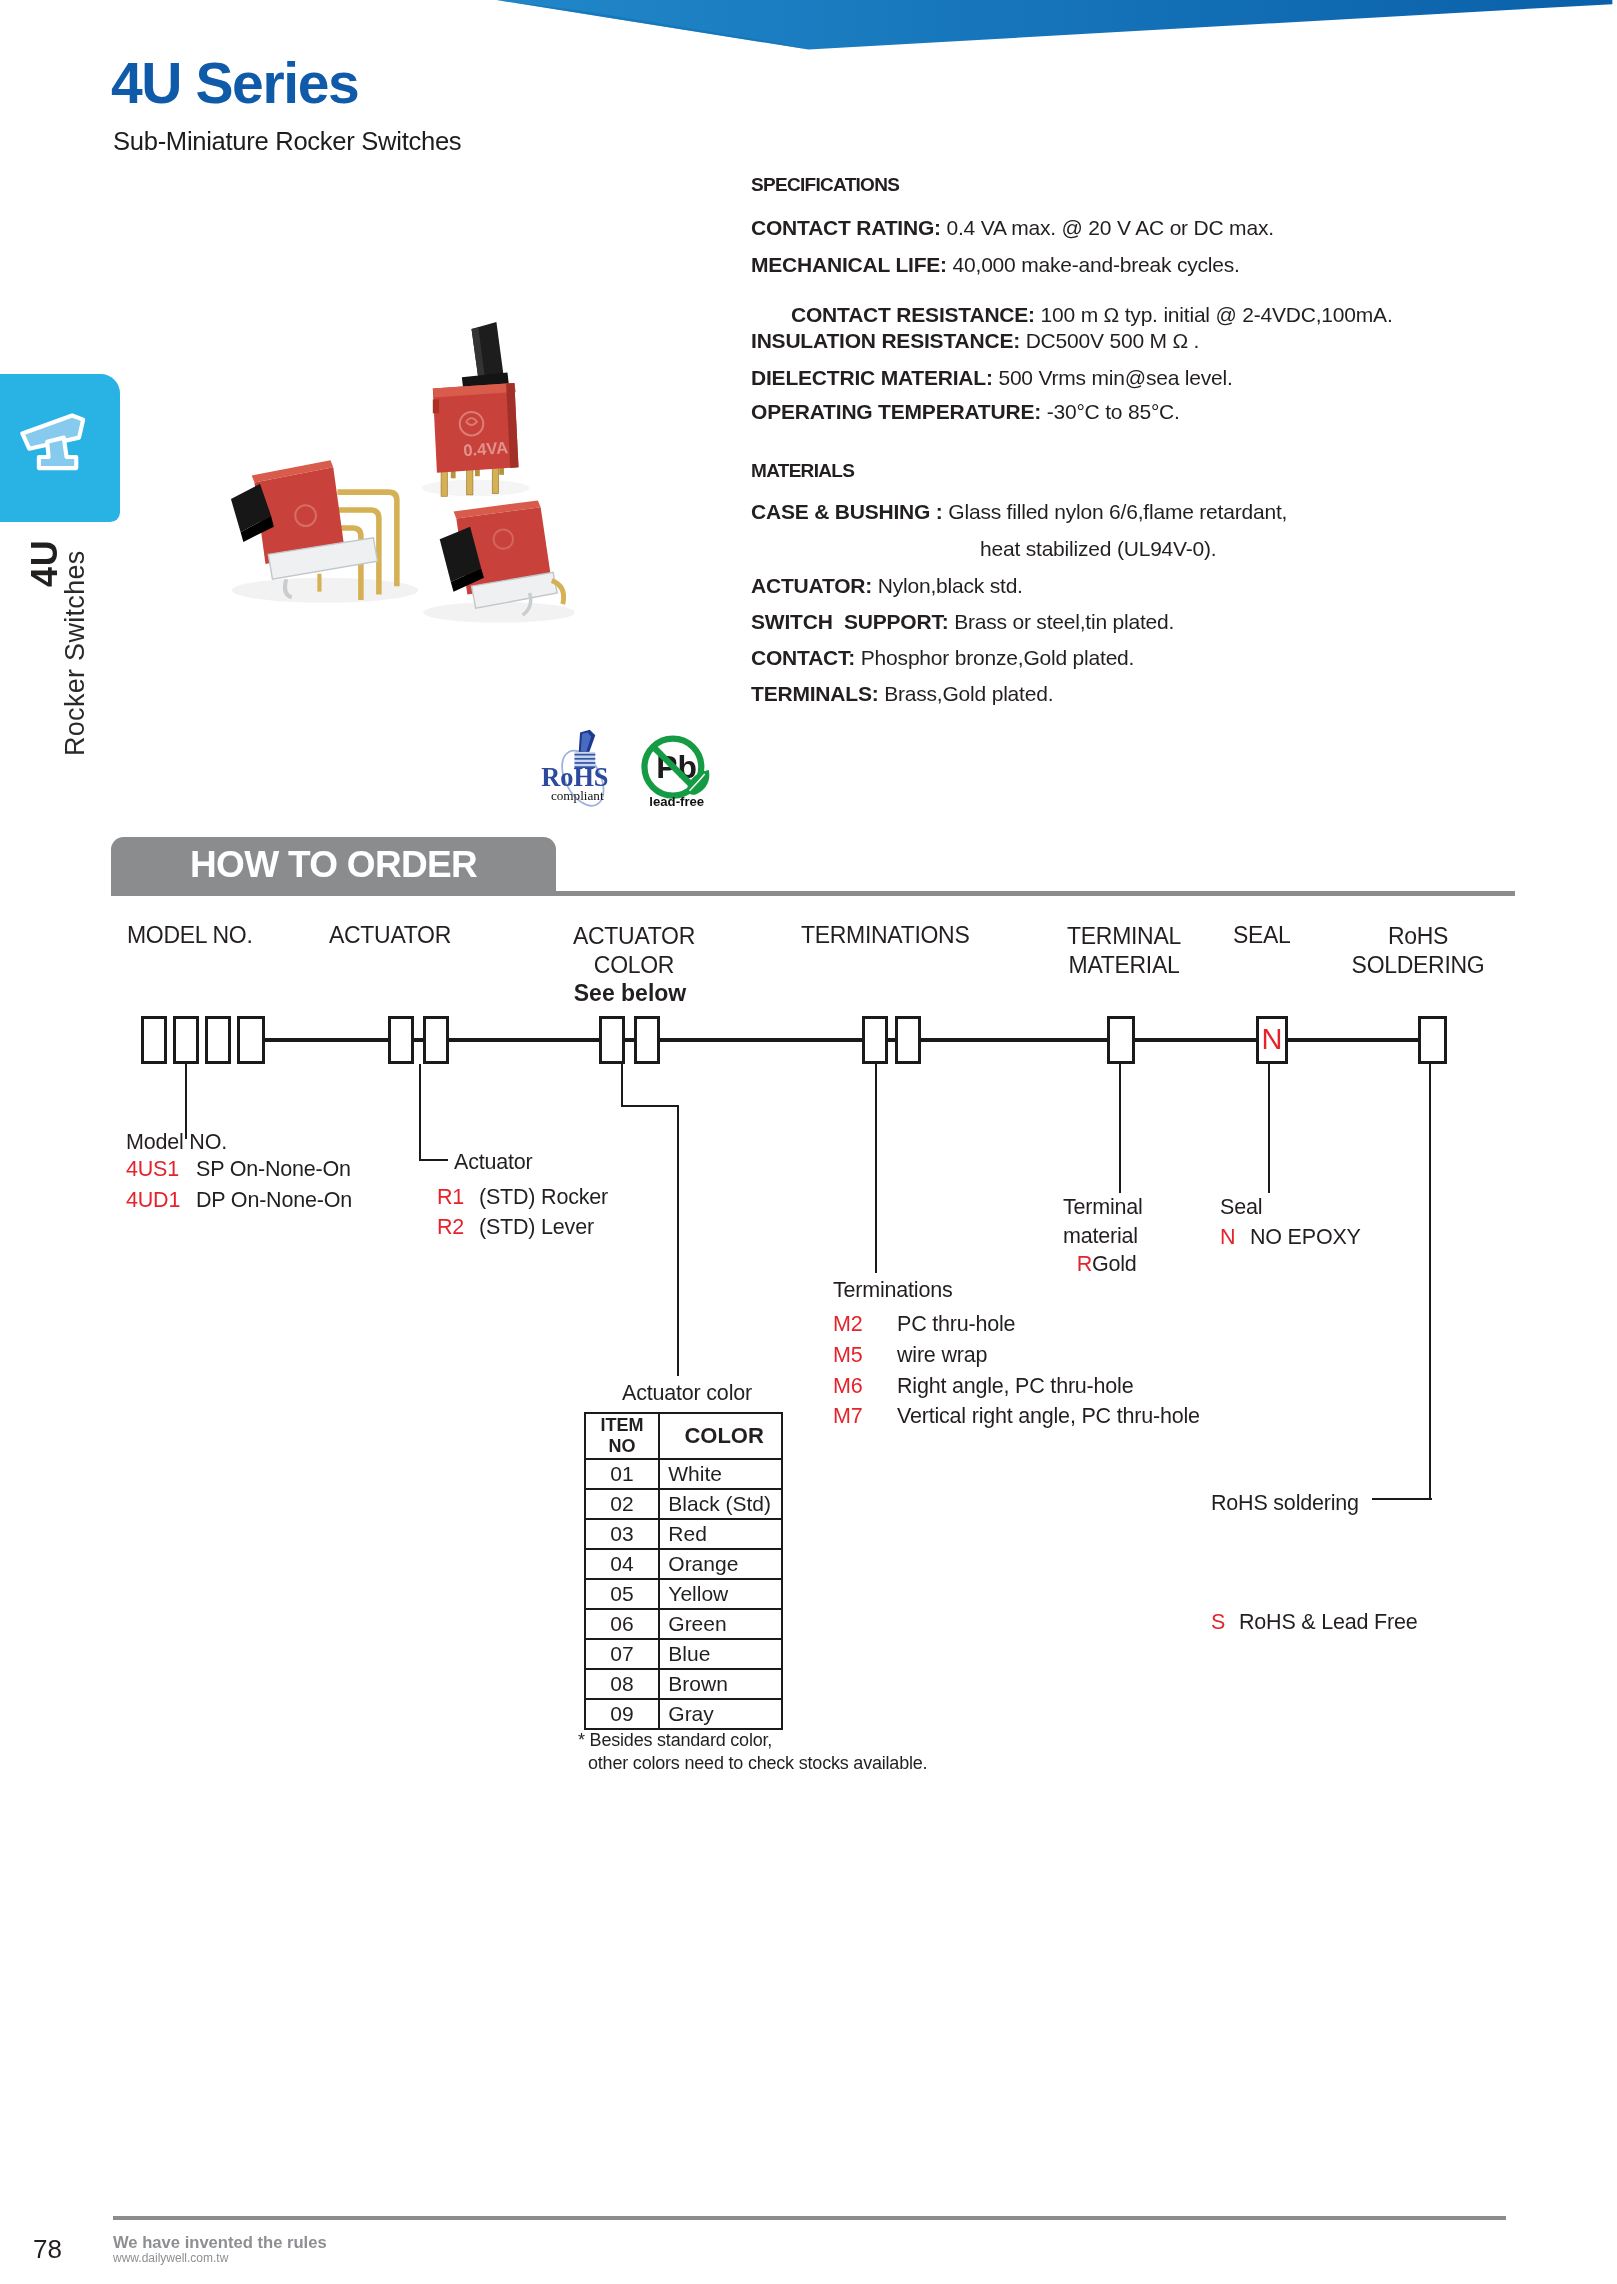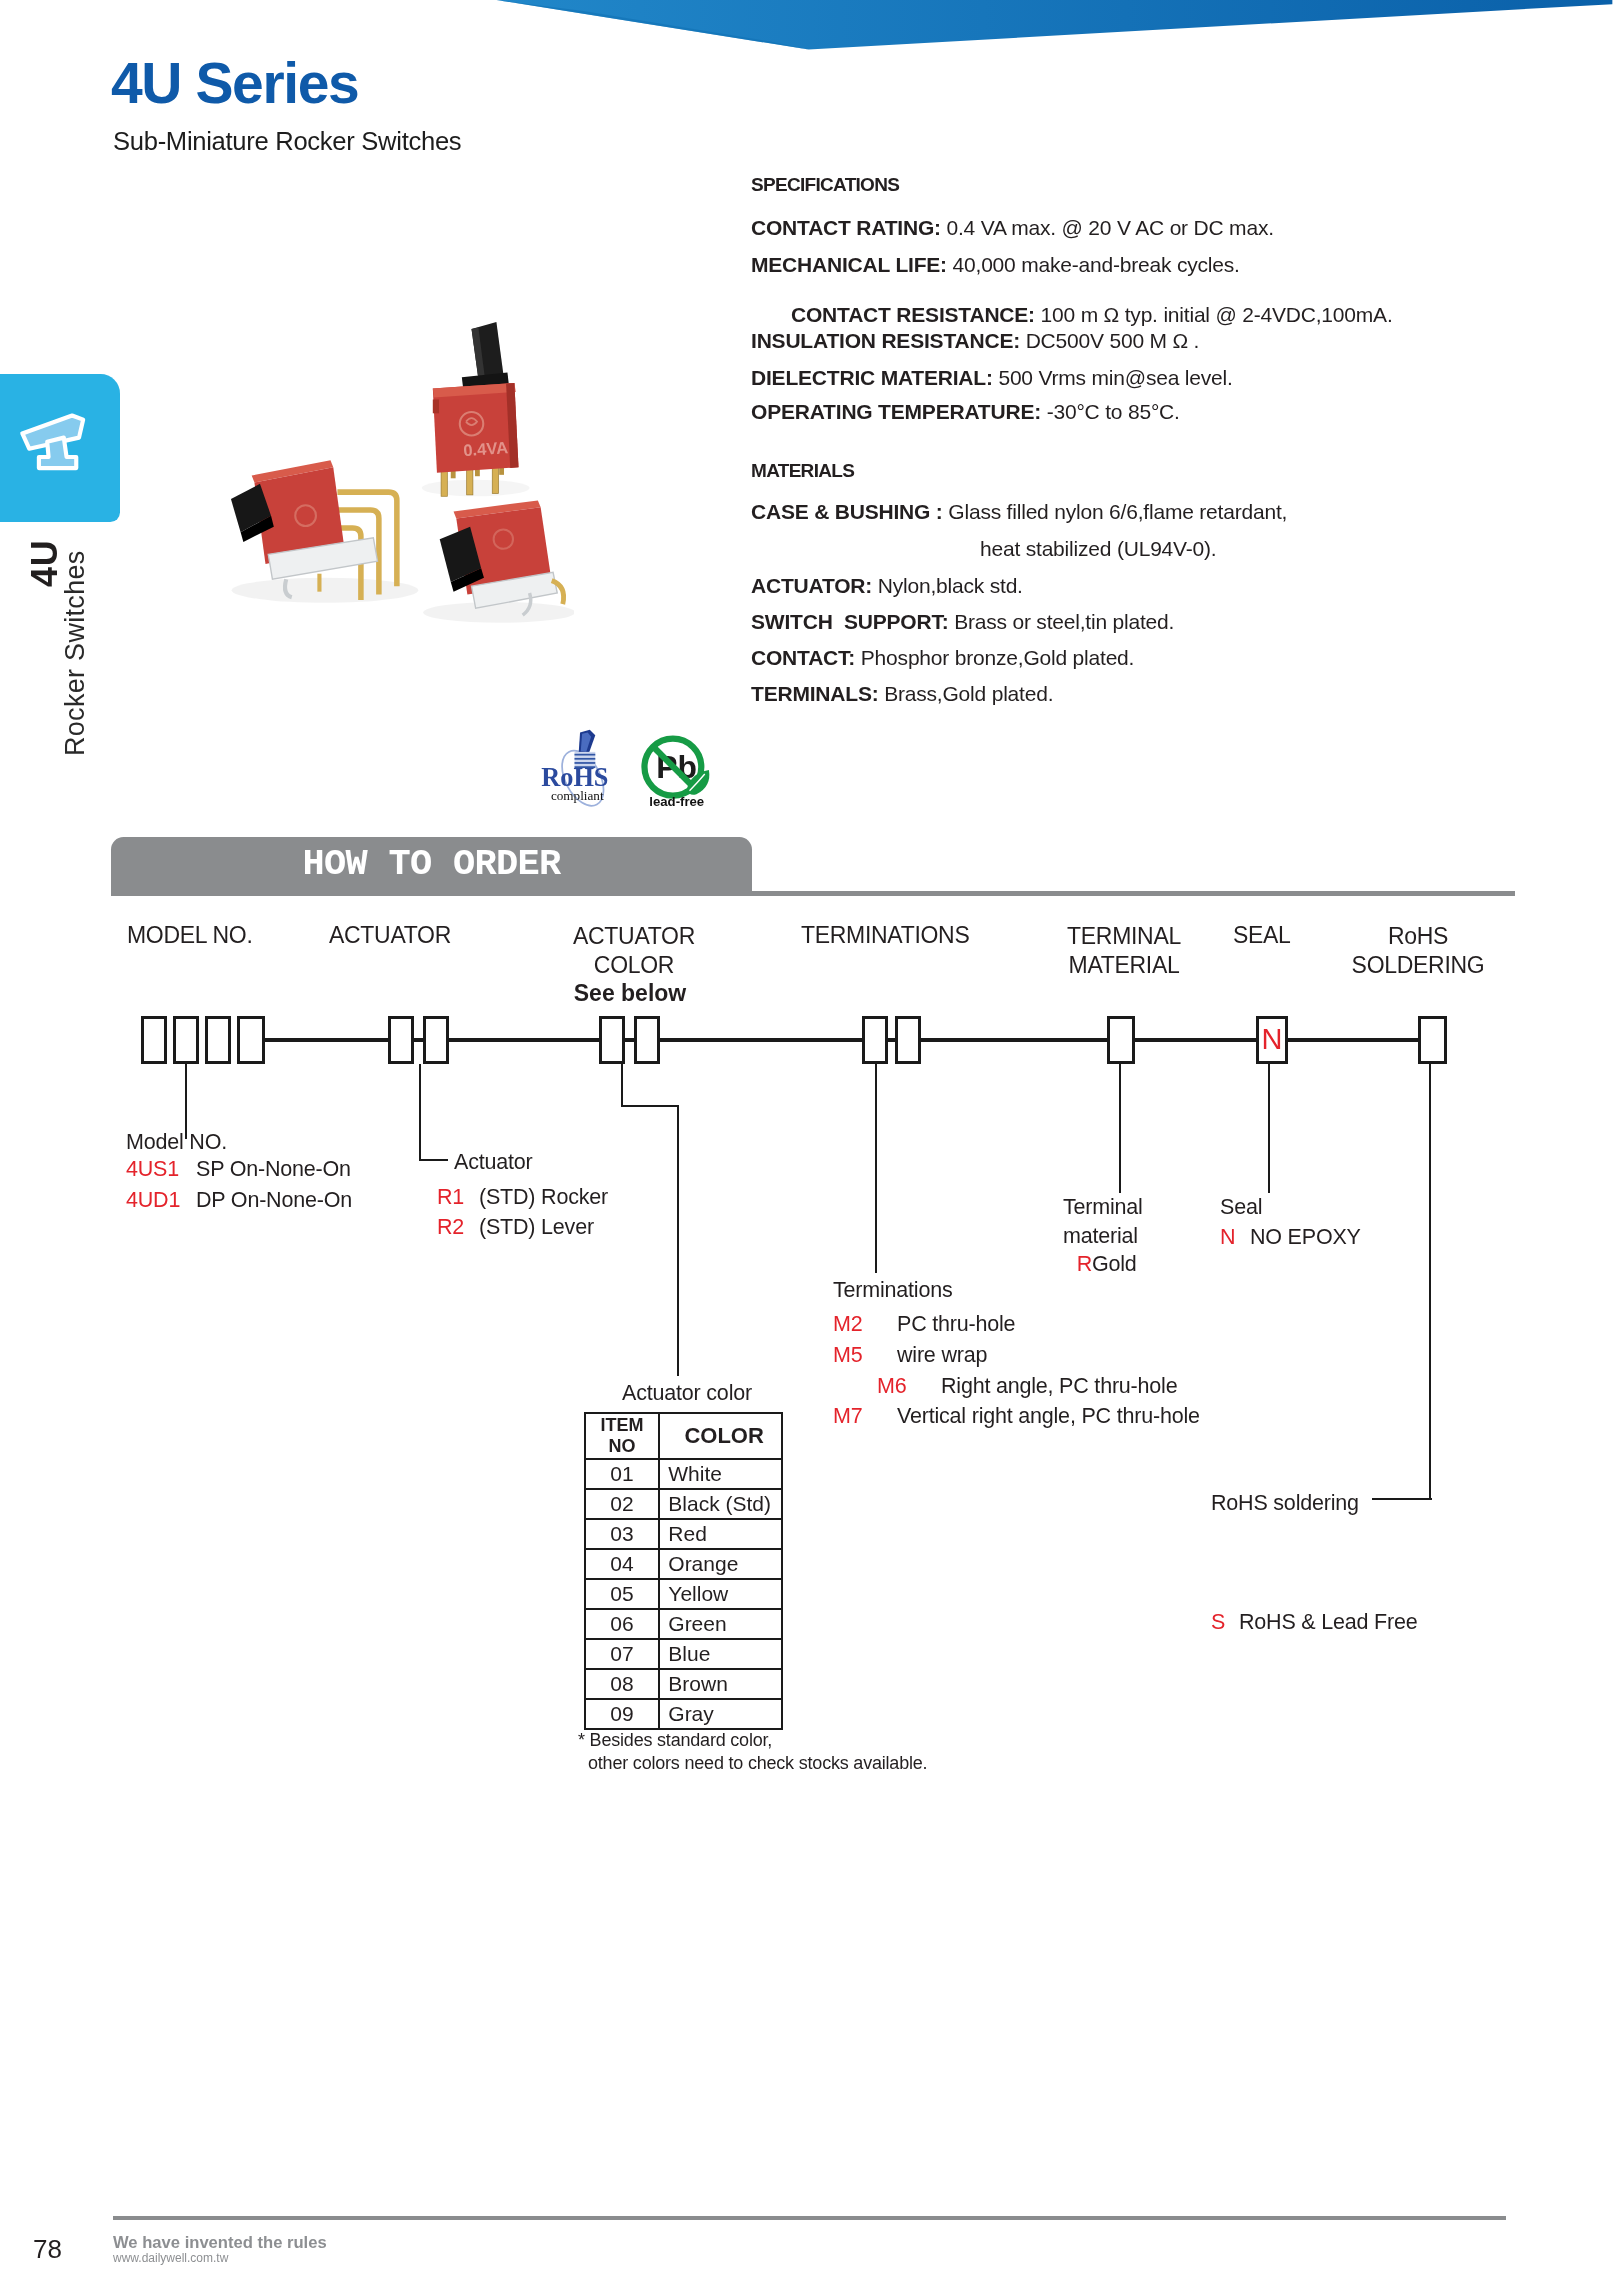--- a/index.html
+++ b/index.html
@@ -17,23 +17,23 @@
        border-radius:0 19.4px 9.7px 0;}
   .v4u{position:absolute;left:23.5px;top:587px;transform:rotate(-90deg);transform-origin:0 0;
        font-size:36px;font-weight:bold;color:#221f1f;white-space:nowrap;letter-spacing:0.7px;}
   .vrs{position:absolute;left:60px;top:756px;transform:rotate(-90deg);transform-origin:0 0;
        font-size:27px;font-weight:400;color:#2a2a2a;white-space:nowrap;letter-spacing:0.3px;}
   
   .sec-h{position:absolute;font-size:19px;font-weight:bold;letter-spacing:-0.7px;white-space:nowrap;}
   .line{position:absolute;font-size:21px;letter-spacing:-0.2px;white-space:nowrap;}
   .lbl{font-weight:bold;white-space:pre;}
   
-  .banner{position:absolute;left:111px;top:837px;width:641px;height:55px;background:#8a8c8e;
+  .banner{position:absolute;left:111px;top:837px;width:445px;height:55px;background:#8a8c8e;
           border-radius:12.5px 12.5px 0 0;text-align:center;line-height:55px;
-          font-size:37px;font-weight:bold;color:#fff;letter-spacing:-0.7px;font-family:Liberation Mono, monospace;}
+          font-size:37px;font-weight:bold;color:#fff;letter-spacing:-0.7px;}
   .rule{position:absolute;background:#8a8c8e;}
   .hdr{position:absolute;top:922px;font-size:23px;letter-spacing:-0.3px;white-space:nowrap;}
   .hdr2{text-align:center;width:208px;line-height:29px;white-space:normal;}
   .seebelow{position:absolute;left:526px;width:208px;top:980px;font-size:23px;font-weight:bold;
             text-align:center;}
   .hline,.vline{position:absolute;background:#1a1a1a;}
   .codebox{position:absolute;top:1016px;height:48px;background:#fff;border:3.5px solid #1a1a1a;
            box-sizing:border-box;text-align:center;line-height:40px;font-size:29px;}
   .red{color:#e4232b;}
   .olabel{position:absolute;font-size:21.5px;letter-spacing:-0.2px;white-space:nowrap;}
@@ -252,21 +252,21 @@
   </div>
 
   <div class="olabel" style="left:833px;top:1278px;">Terminations</div>
   <div class="opt" style="left:833px;top:1312px;">
     <span class="code" style="width:64px;">M2</span><span>PC thru-hole</span>
   </div>
   <div class="opt" style="left:833px;top:1343px;">
     <span class="code" style="width:64px;">M5</span><span>wire wrap</span>
   </div>
   <div class="opt" style="left:833px;top:1374px;">
-    <span class="code" style="width:64px;margin-left:44px;">M6</span><span>Right angle, PC thru-hole</span>
+    <span class="code" style="width:64px;">M6</span><span>Right angle, PC thru-hole</span>
   </div>
   <div class="opt" style="left:833px;top:1404px;">
     <span class="code" style="width:64px;">M7</span><span>Vertical right angle, PC thru-hole</span>
   </div>
 
   <div class="olabel" style="left:584px;top:1381px;width:206px;text-align:center;">Actuator color</div>
   <table class="ctable">
     <tbody>
         <tr>
       <th class="c1 th1">ITEM NO</th>

